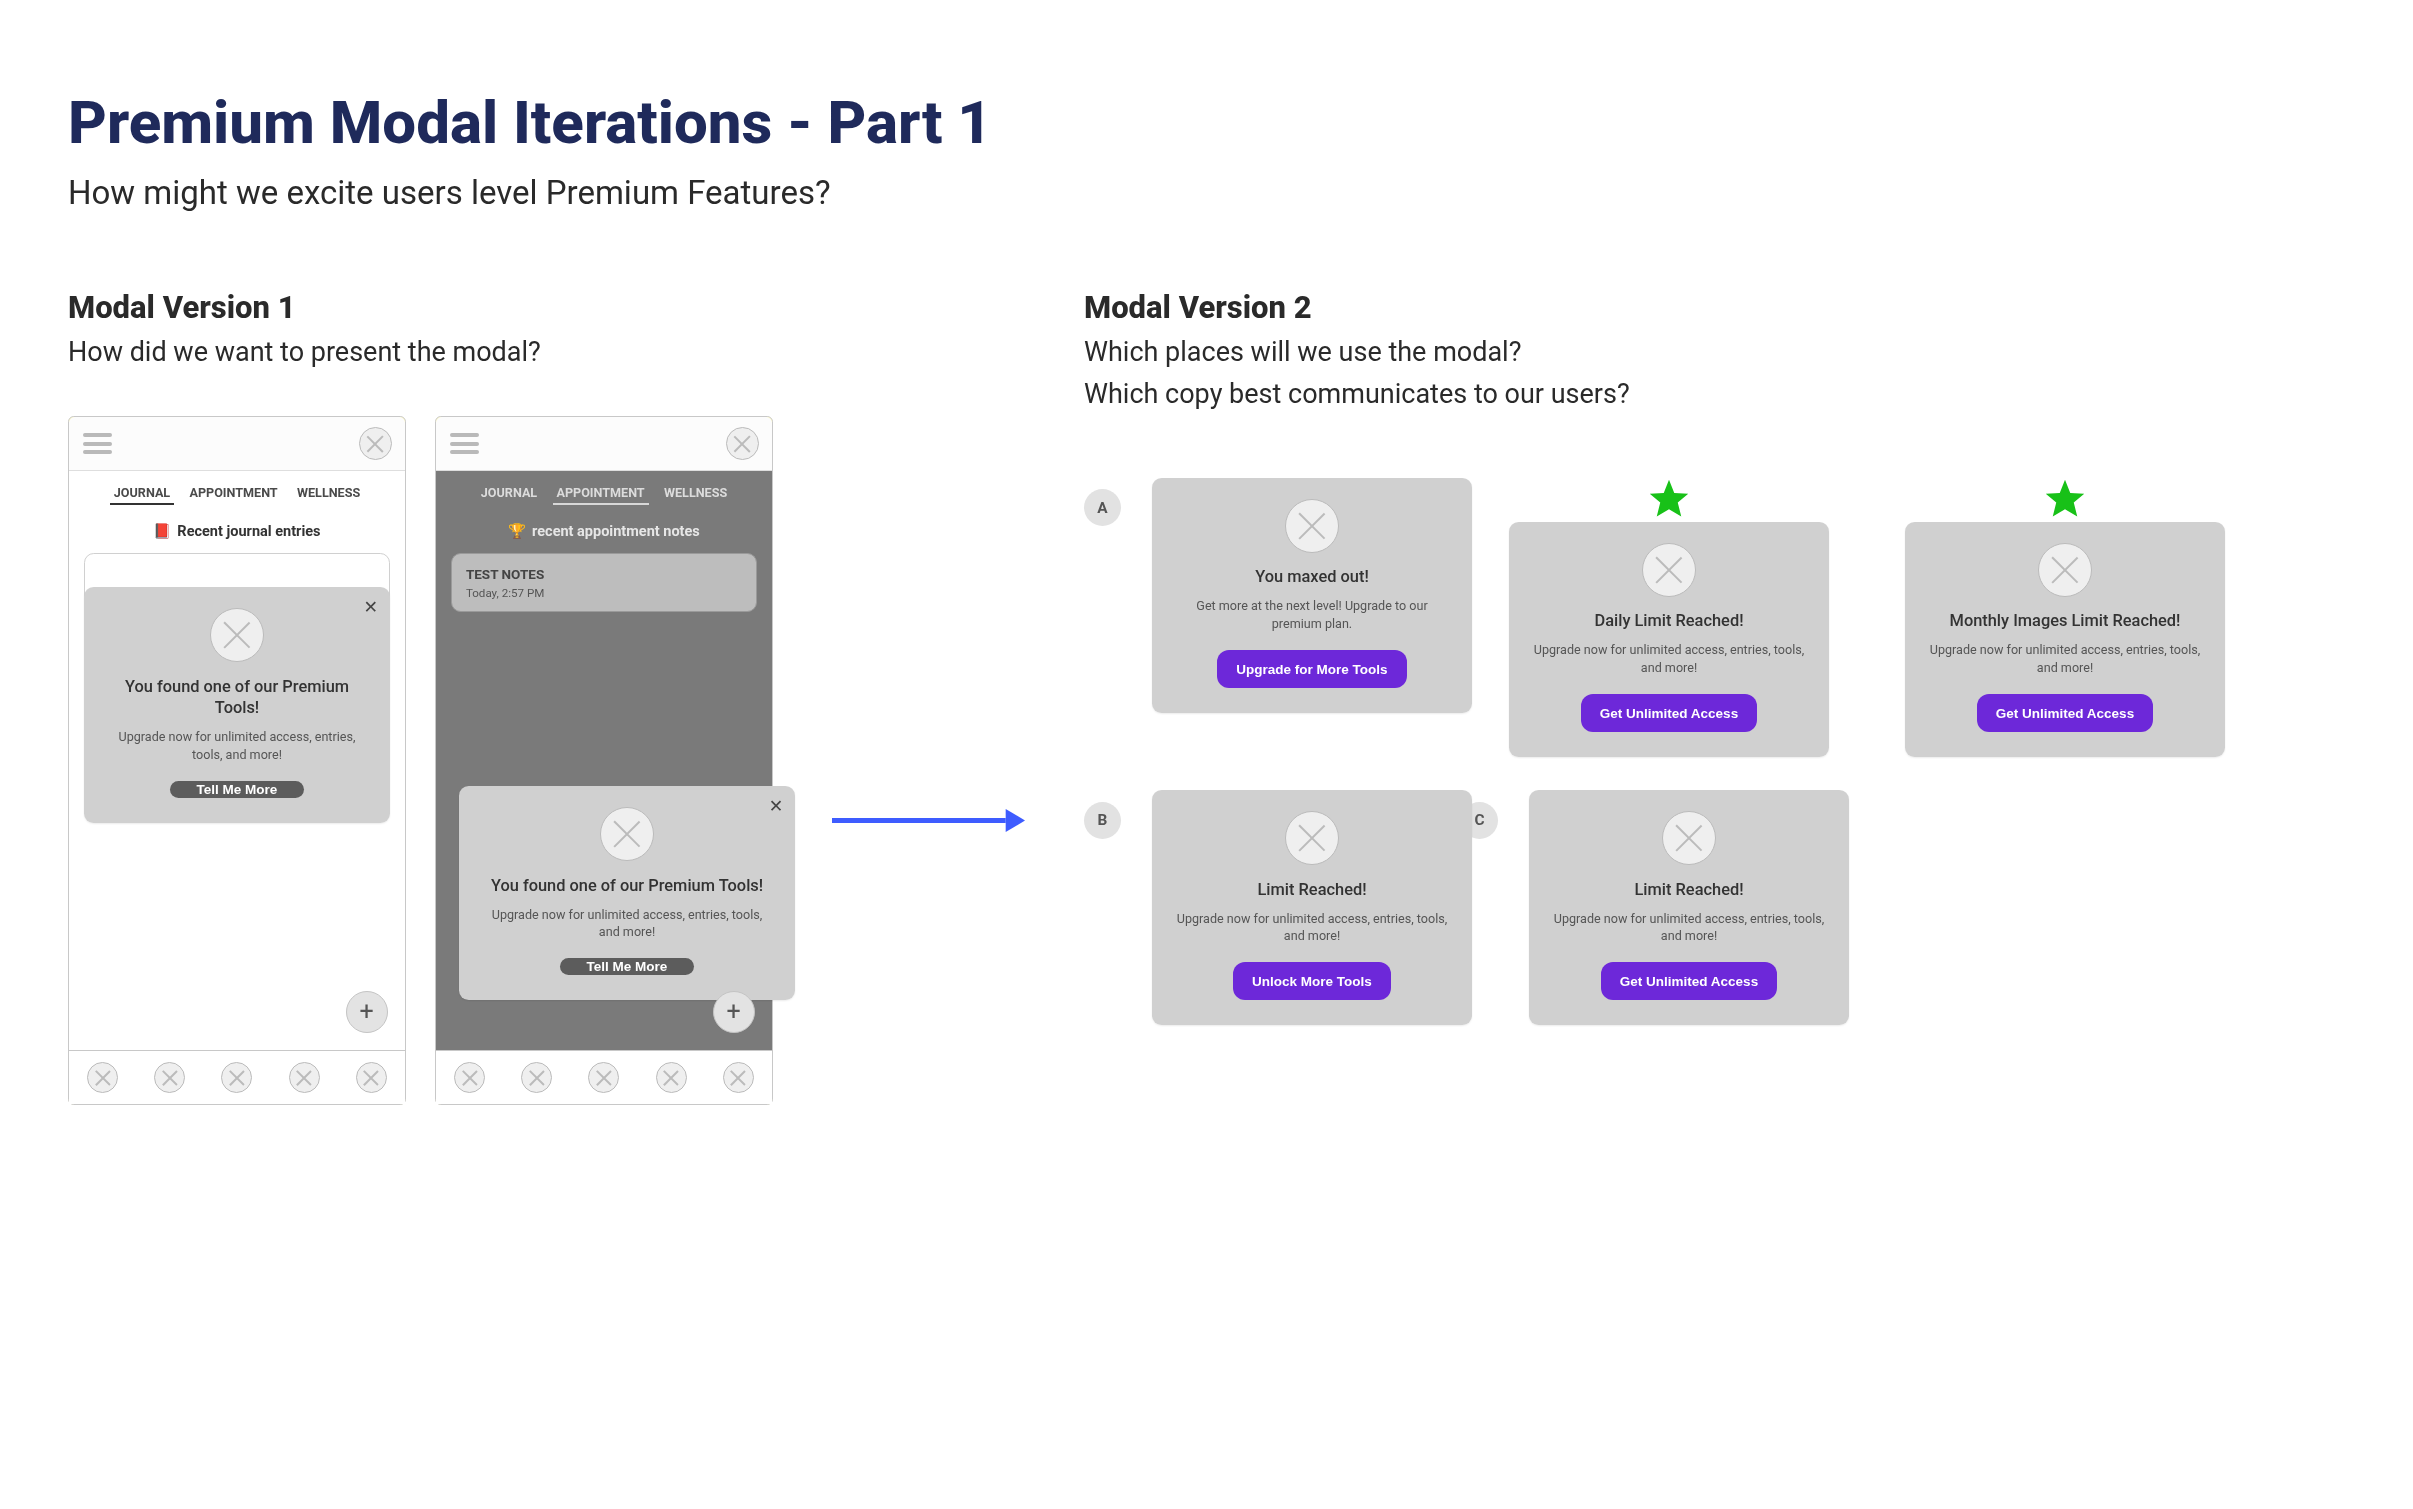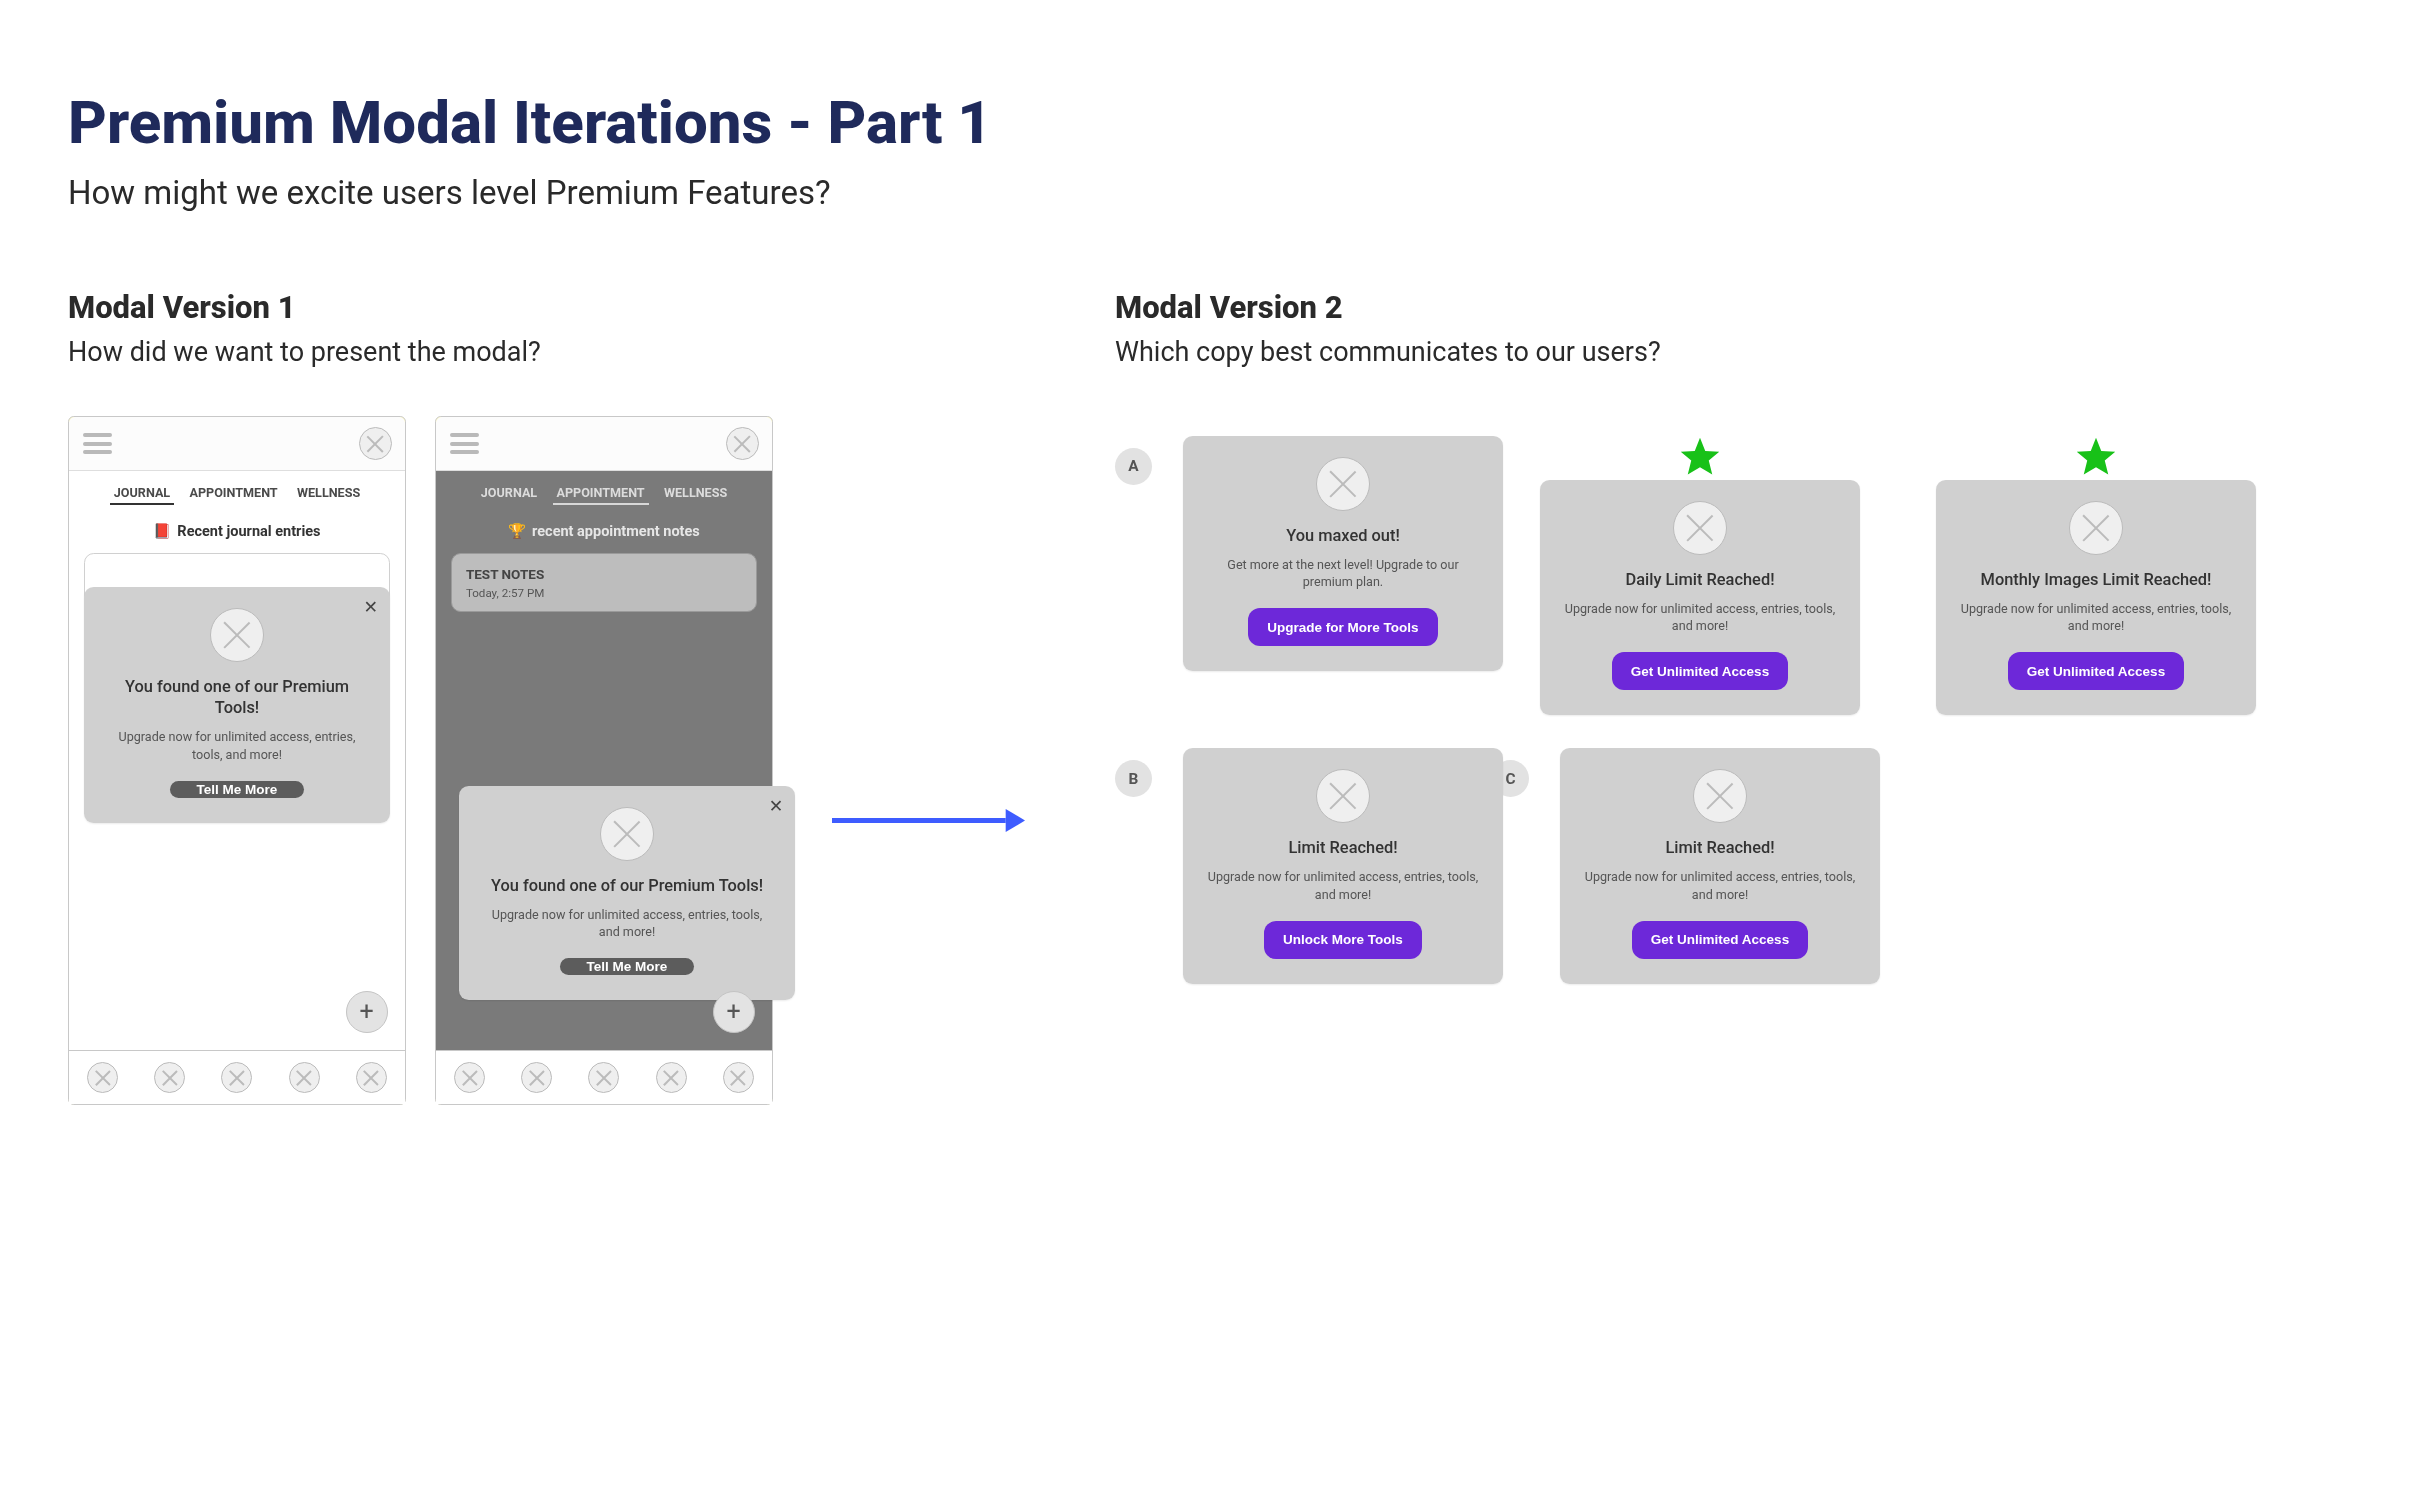--- a/index.html
+++ b/index.html
@@ -133,21 +133,21 @@
     height:54px; border-top:1px solid #c8c8c8; display:flex; justify-content:space-around; align-items:center;
     background:#fff;
   }
   .navbar .ph-circle { width:31px; height:31px;}
 
   
   .arrow-wrap { align-self:center; margin-top:251px; }
   .arrow-svg { width:193px; height:39px; }
 
   
-  .v2 { flex:1;margin-left:31px; }
+  .v2 { flex:1; }
   .v2-grid {
     margin-top: 68px;
     display:grid;
     grid-template-columns: 39px 280px 39px 280px 58px 280px;
     column-gap: 29px;
     row-gap: 33px;
     align-items:start;
   }
   .badge {
     width:37px; height:37px; border-radius:50%; background:#e2e2e2; color:#555;
@@ -273,20 +273,21 @@
 
   <div class="arrow-wrap">
     <svg class="arrow-svg" viewBox="0 0 200 40">
       <line x1="0" y1="20" x2="180" y2="20" stroke="#3e5cff" stroke-width="5"></line>
       <polygon points="180,8 200,20 180,32" fill="#3e5cff"></polygon>
     </svg>
   </div>
 
   <div class="v2">
     <div class="section-heading">Modal Version 2</div>
+    <div class="section-sub">Which places will we use the modal?</div>
     <div class="section-sub">Which copy best communicates to our users?</div>
 
     <div class="v2-grid">
 
       <div class="badge gA">A</div>
 
       <div class="modal flat gA1">
         <div class="ph-circle"></div>
         <div class="m-title">You maxed out!</div>
         <div class="m-body">Get more at the next level! Upgrade to our premium plan.</div>

